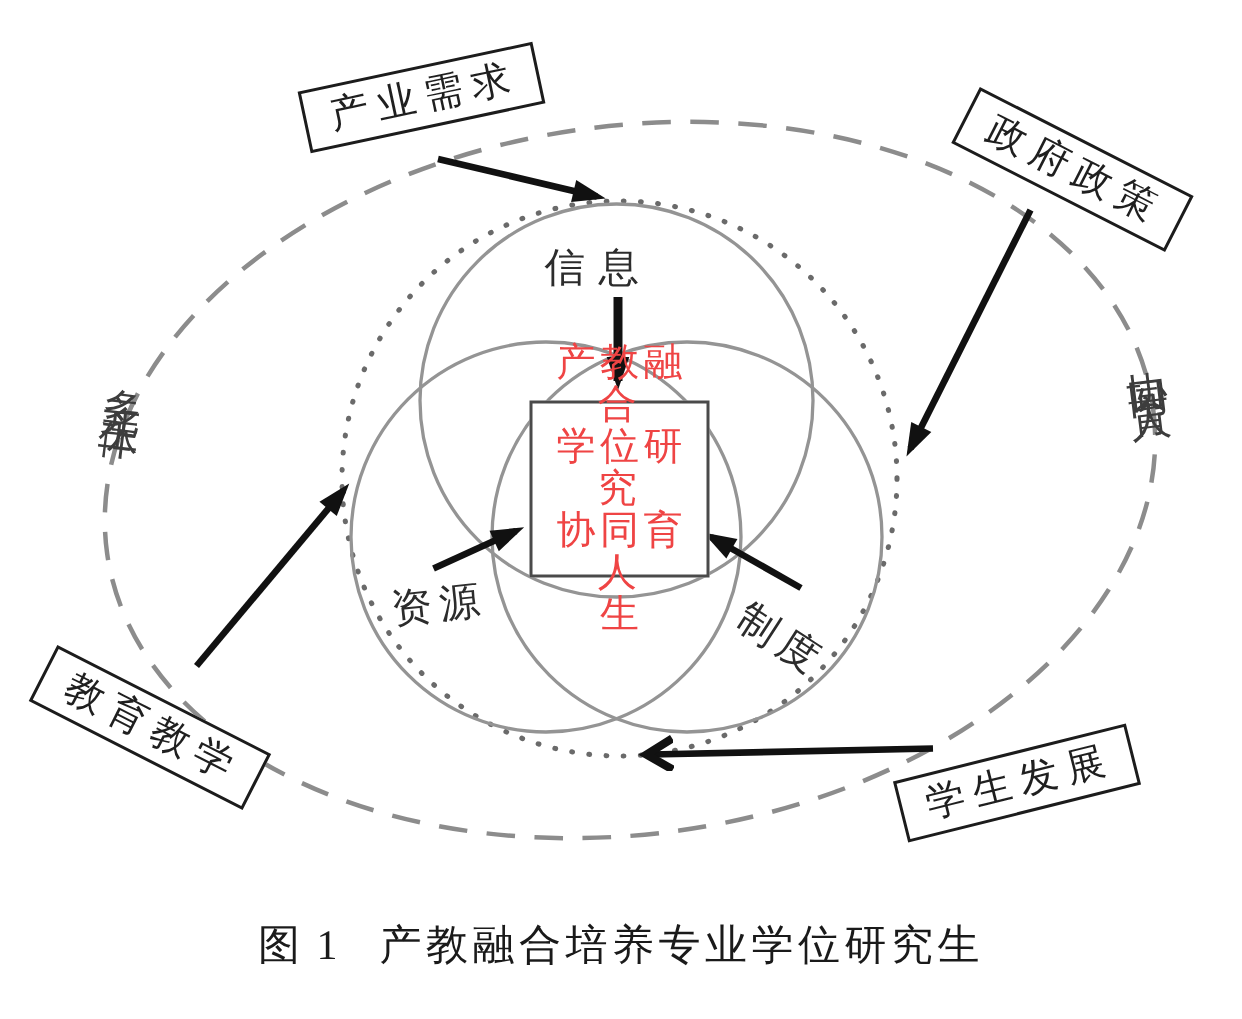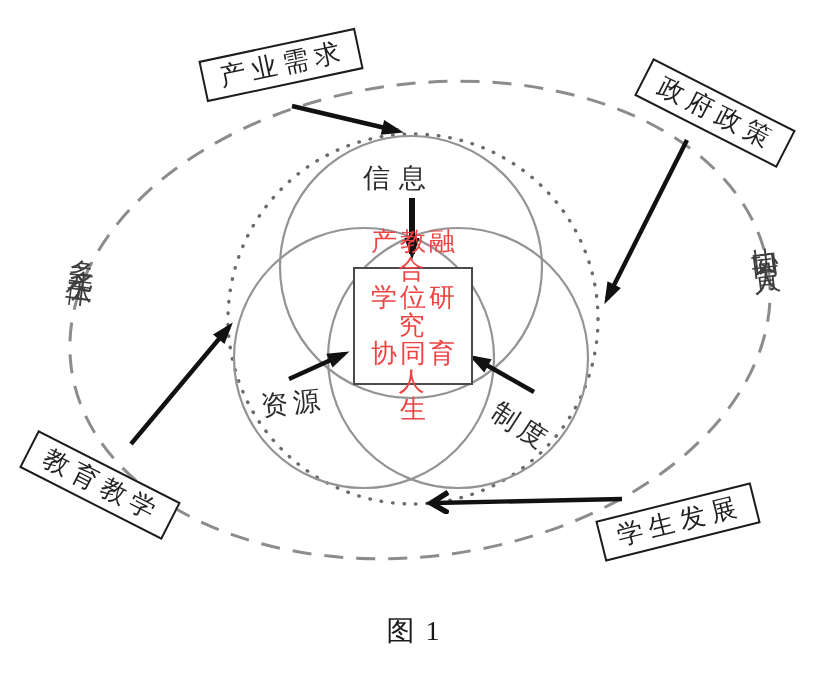--- a/index.html
+++ b/index.html
@@ -93,15 +93,16 @@
 
   <div class="cbox">
     <div class="line">产教融合</div>
     <div class="line">学位研究</div>
     <div class="line">协同育人</div>
     <div class="line">生</div>
   </div>
 
   <div class="caption">
     <span class="fig">图 1</span>
+    <span class="title">产教融合培养专业学位研究生</span>
   </div>
 
 </div>
 
 </body></html>

